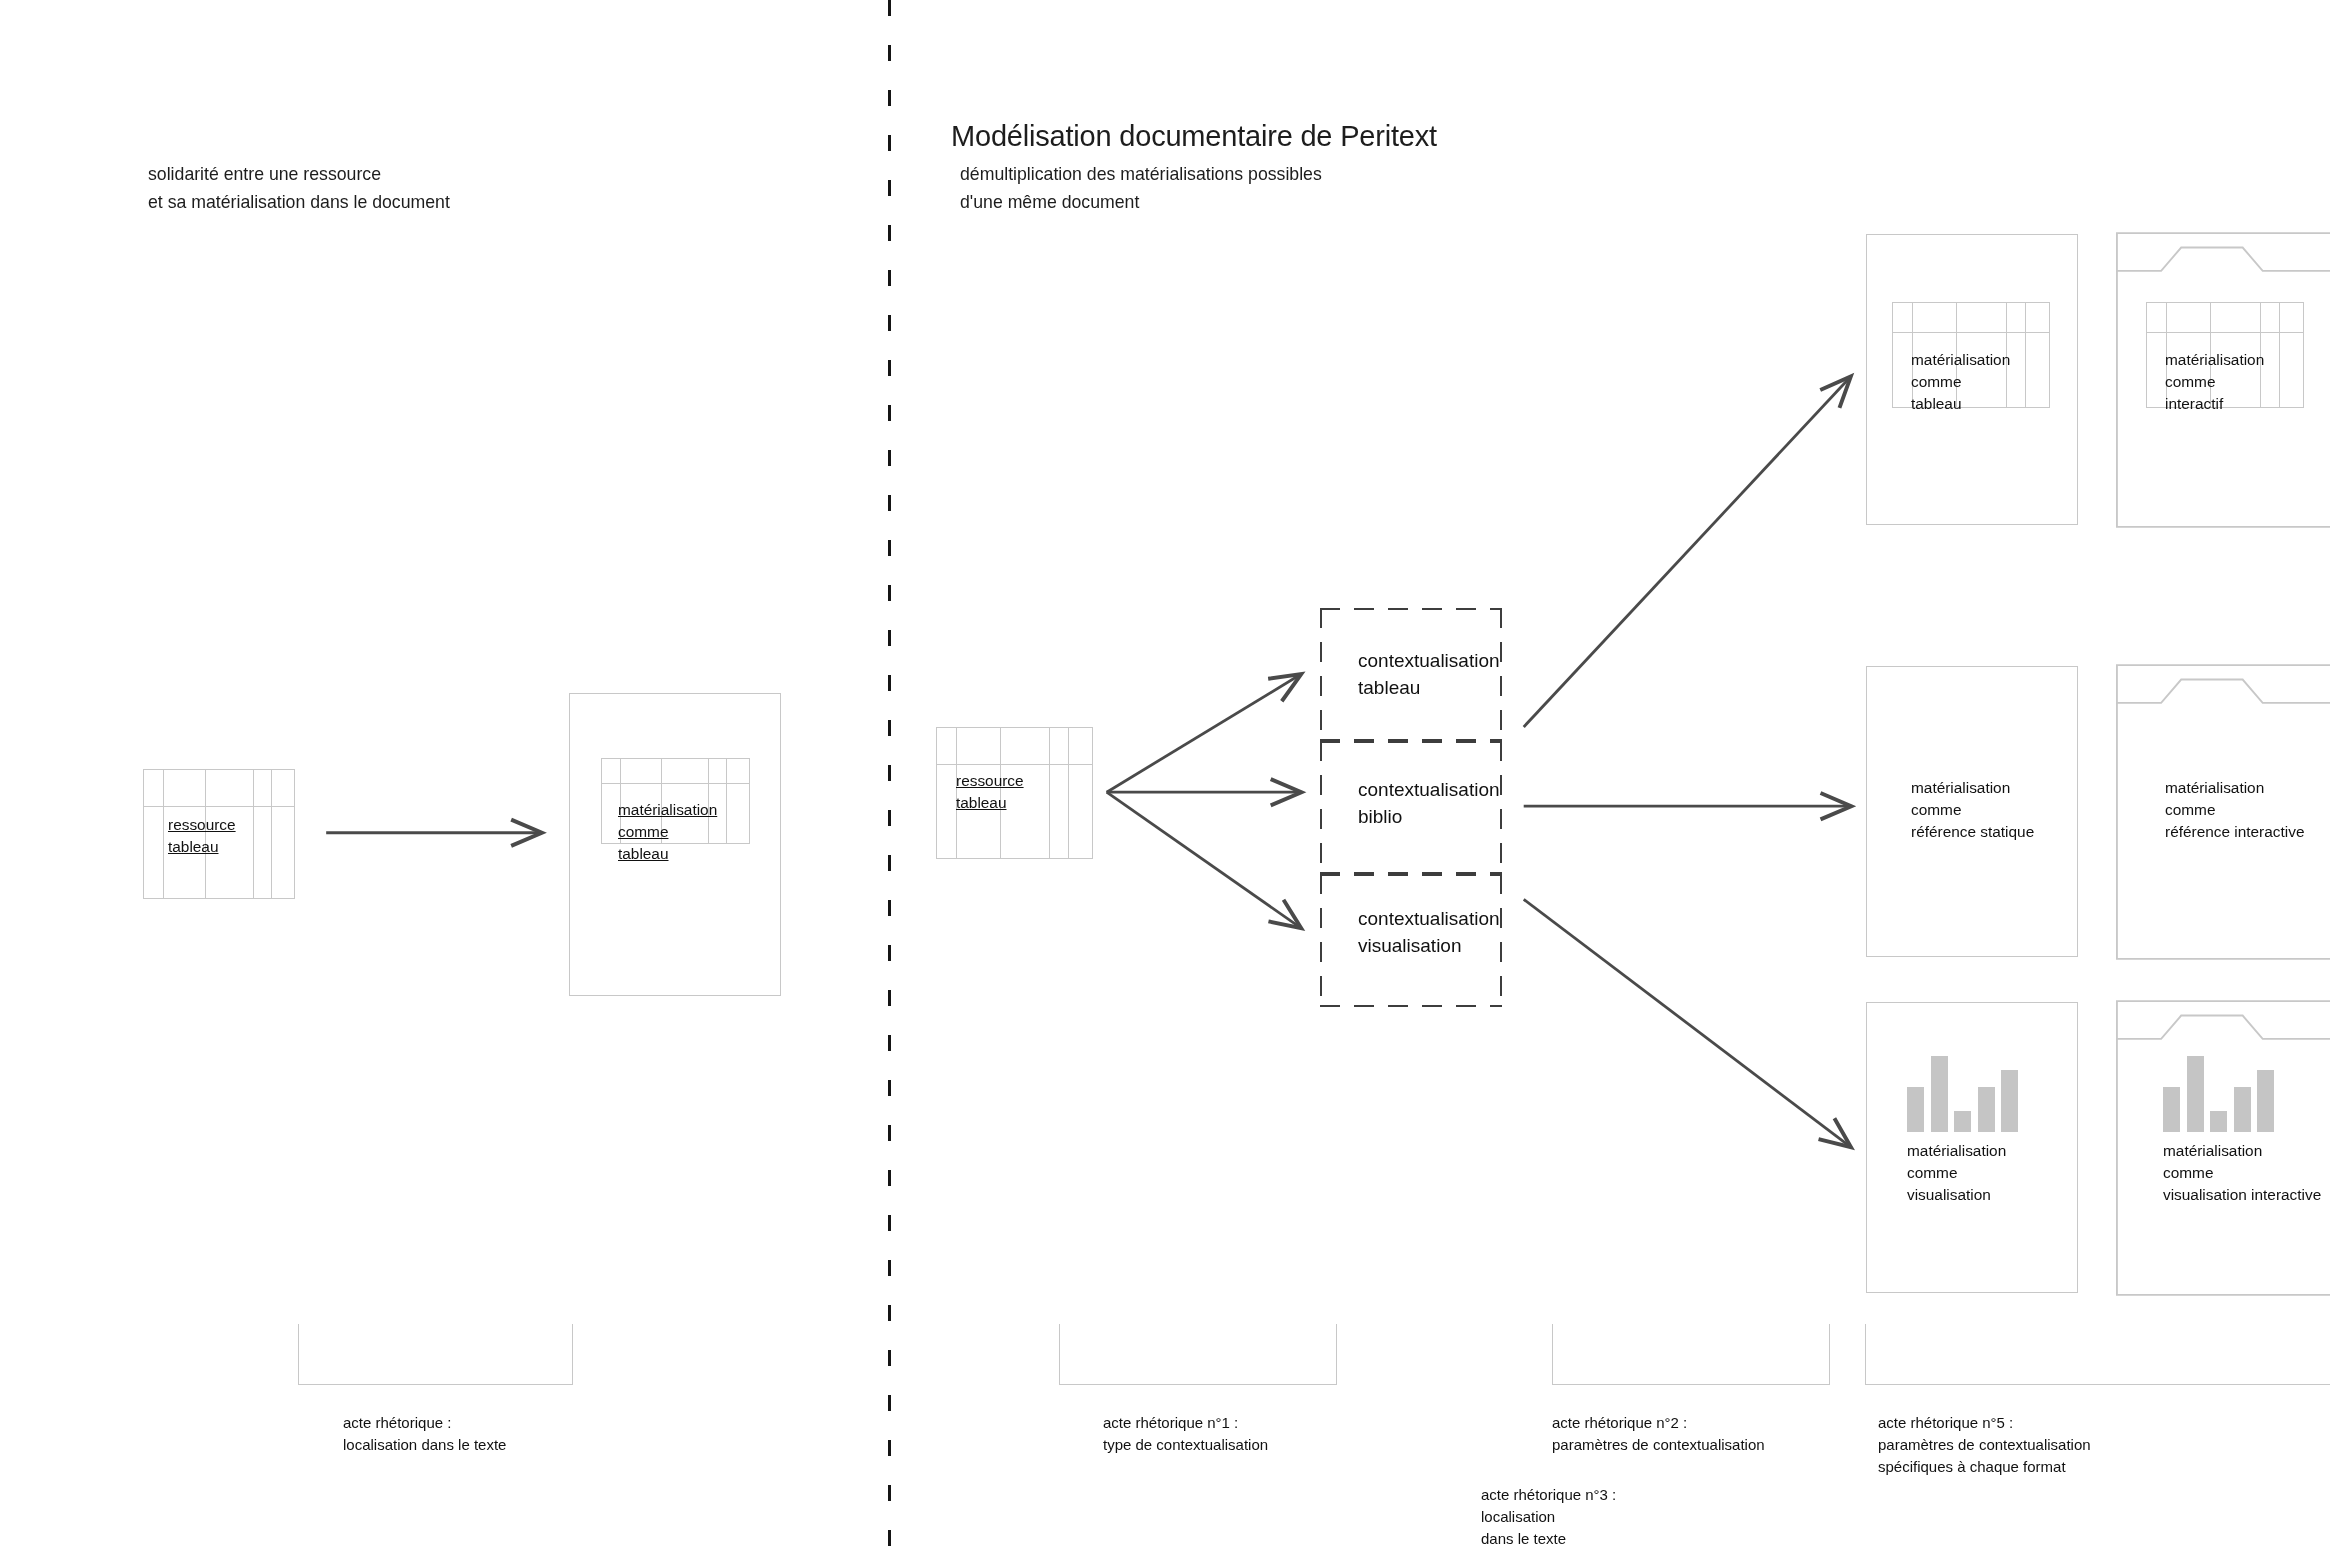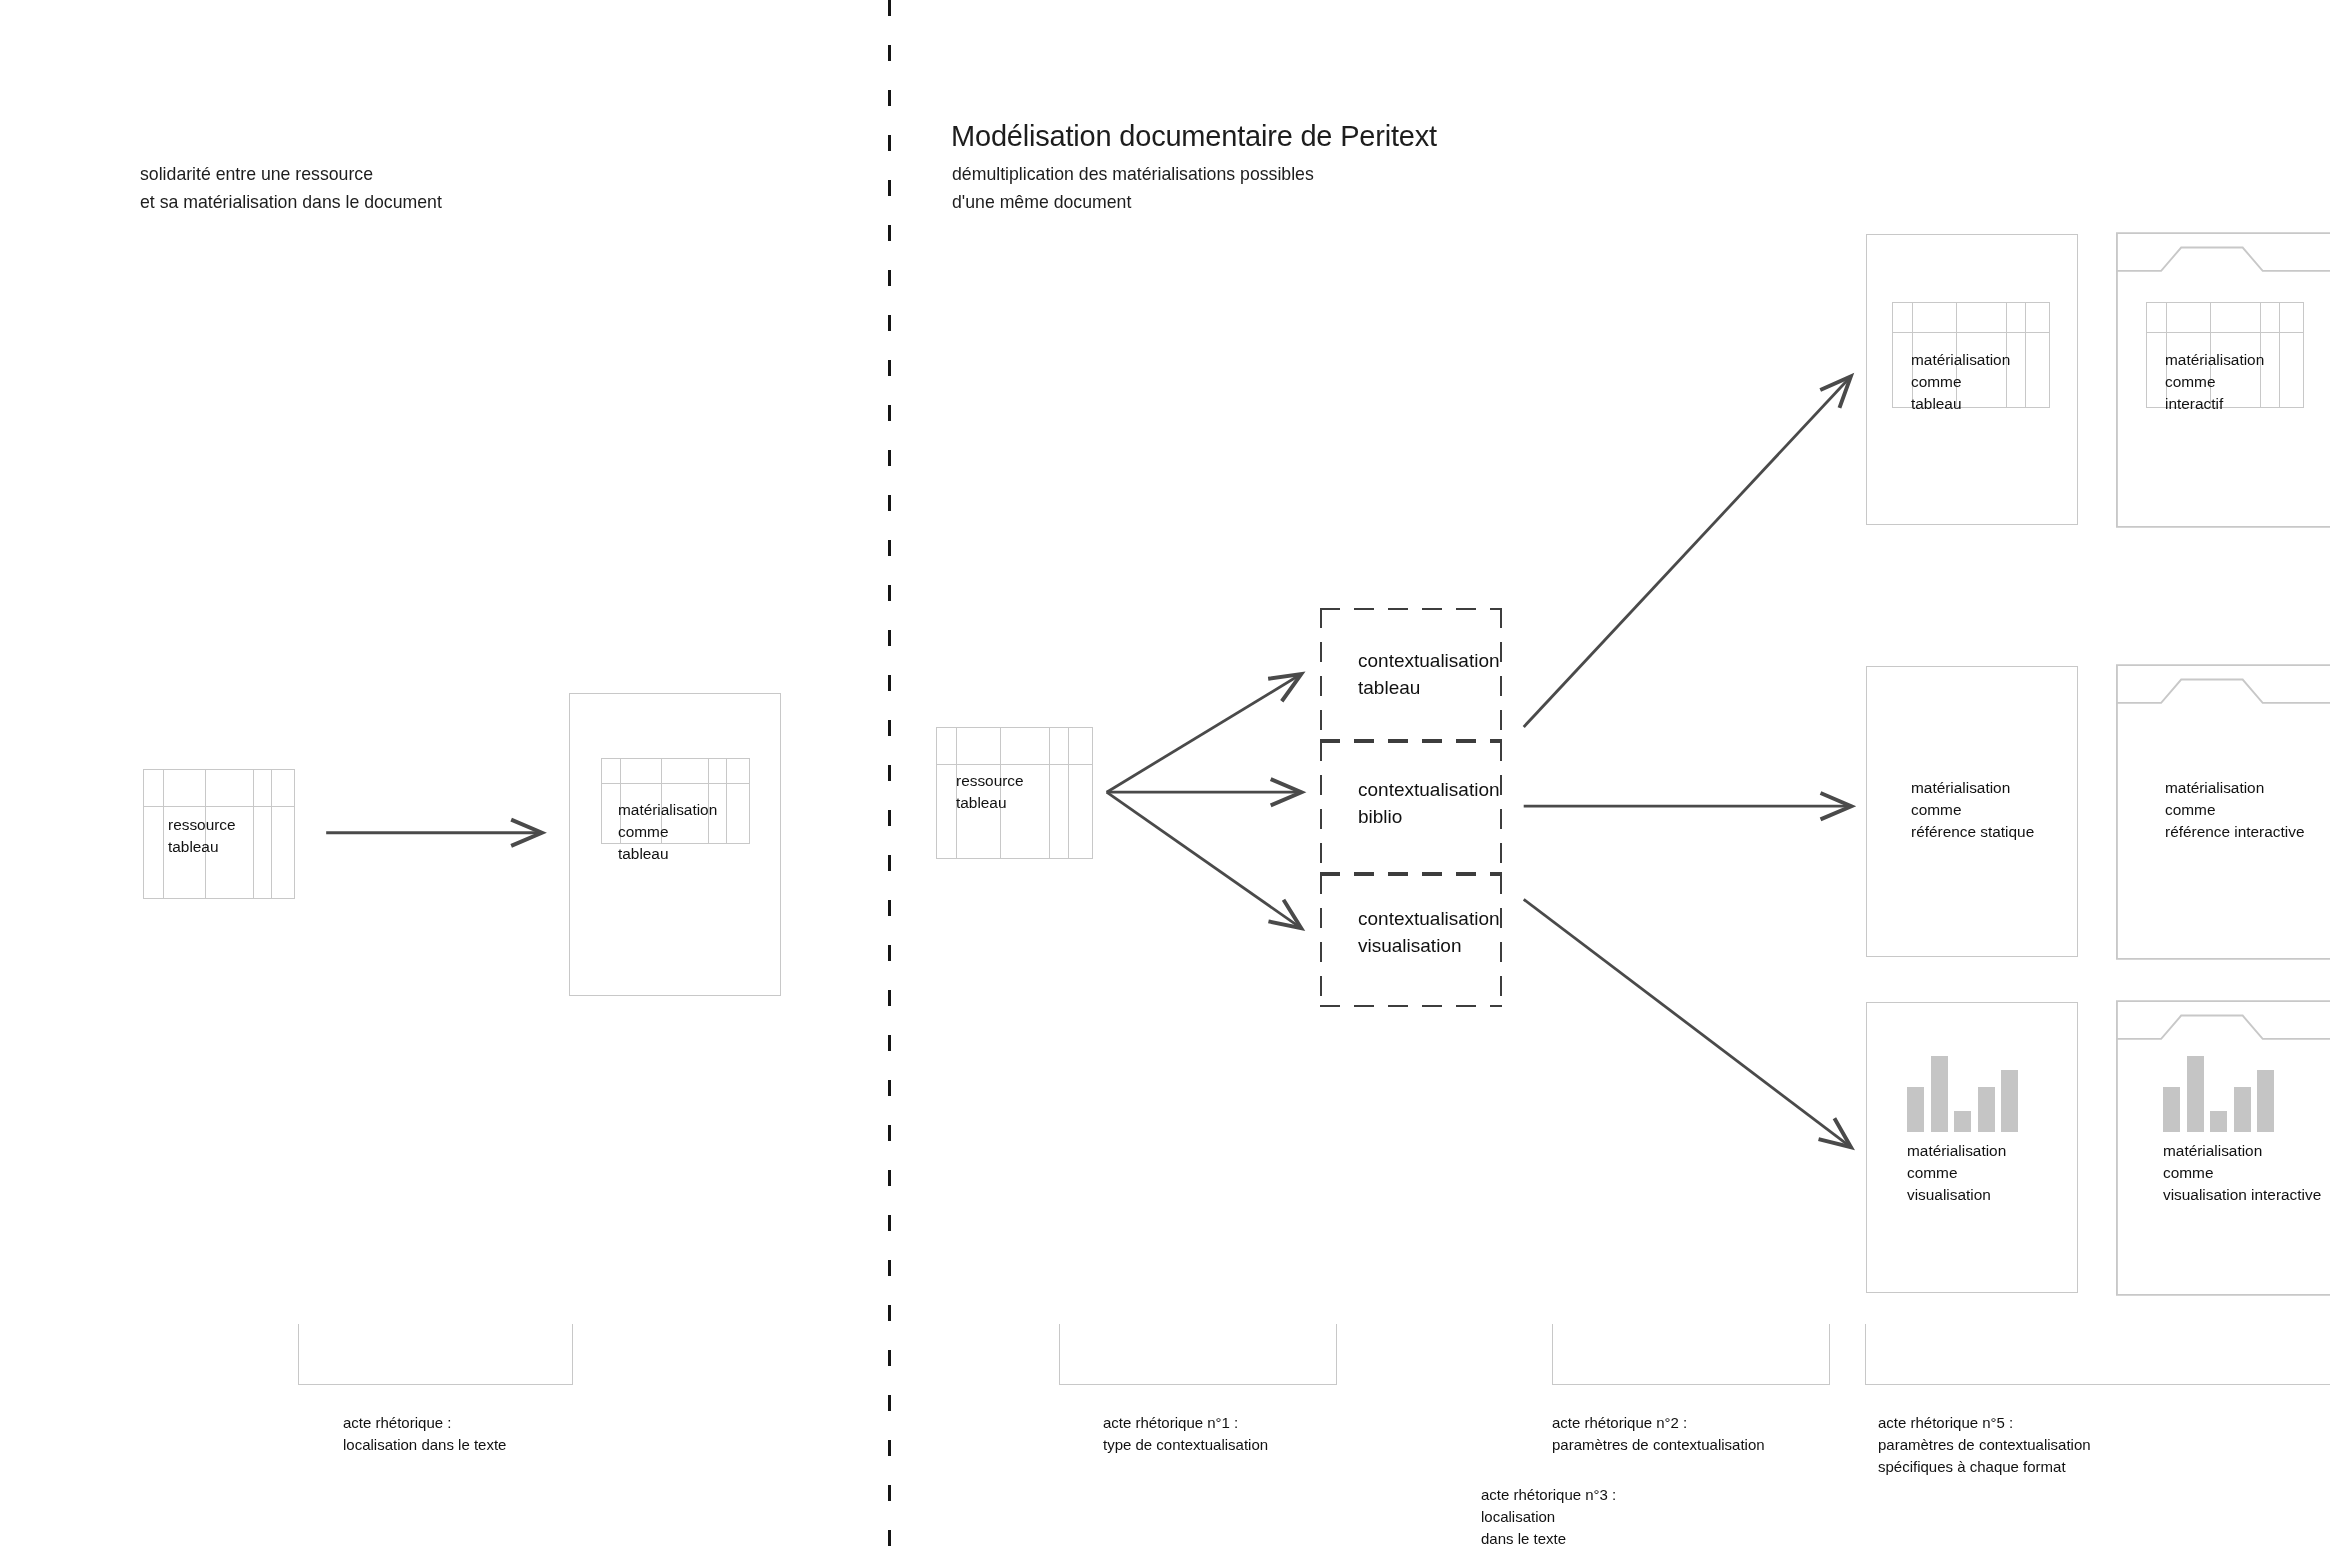--- a/index.html
+++ b/index.html
@@ -26,20 +26,21 @@
     white-space:nowrap;
     line-height:1.0;
   }
   .col-sub{
     position:absolute;
     font-size:17.7px;
     font-weight:400;
     color:#1d1d1d;
     line-height:1.48;
     white-space:nowrap;
+    margin-left:8px;
   }
 
   
   .divider{
     position:absolute;
     left:888px;
     top:0px;
     width:3.3px;
     height:1563px;
     background:repeating-linear-gradient(
@@ -79,20 +80,21 @@
   .tbl .c4{flex:0 0 12%;}
   .tbl .c5{flex:1 1 auto;}
 
   .tbl-label{
     position:absolute;
     font-size:15.4px;
     line-height:1.42;
     color:#111;
     white-space:pre-line;
     pointer-events:none;
+    text-decoration:underline;
   }
 
   
   .page{
     position:absolute;
     box-sizing:border-box;
     border:1.9px solid #c8c8c8;
     background:#fff;
   }
 

